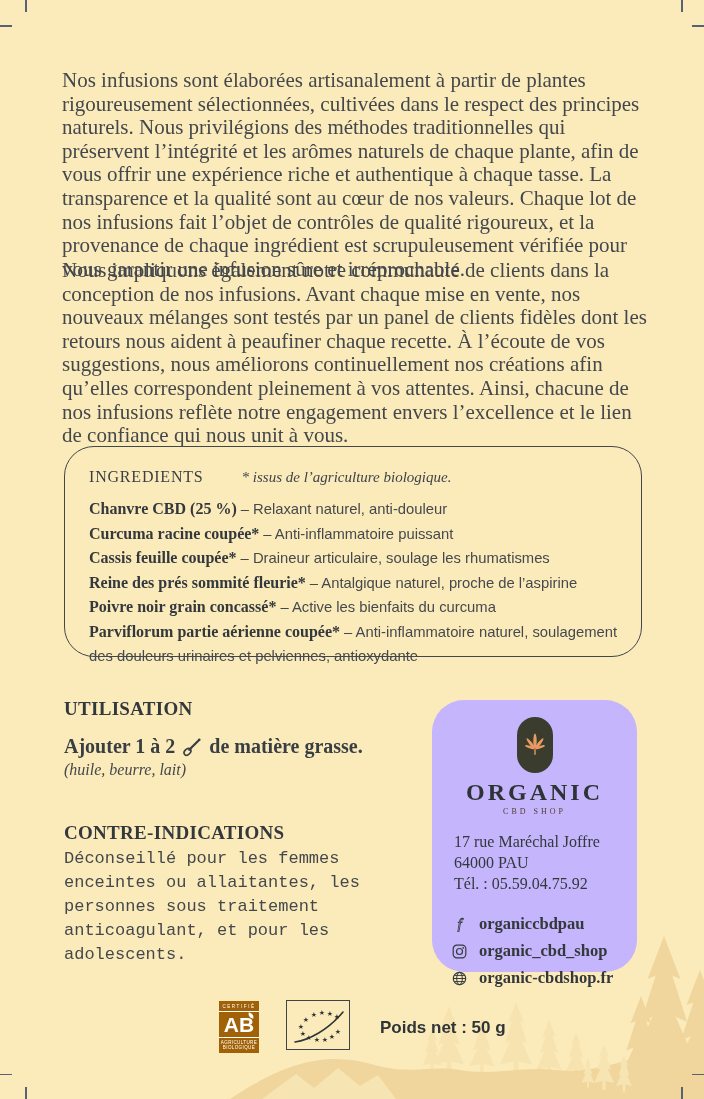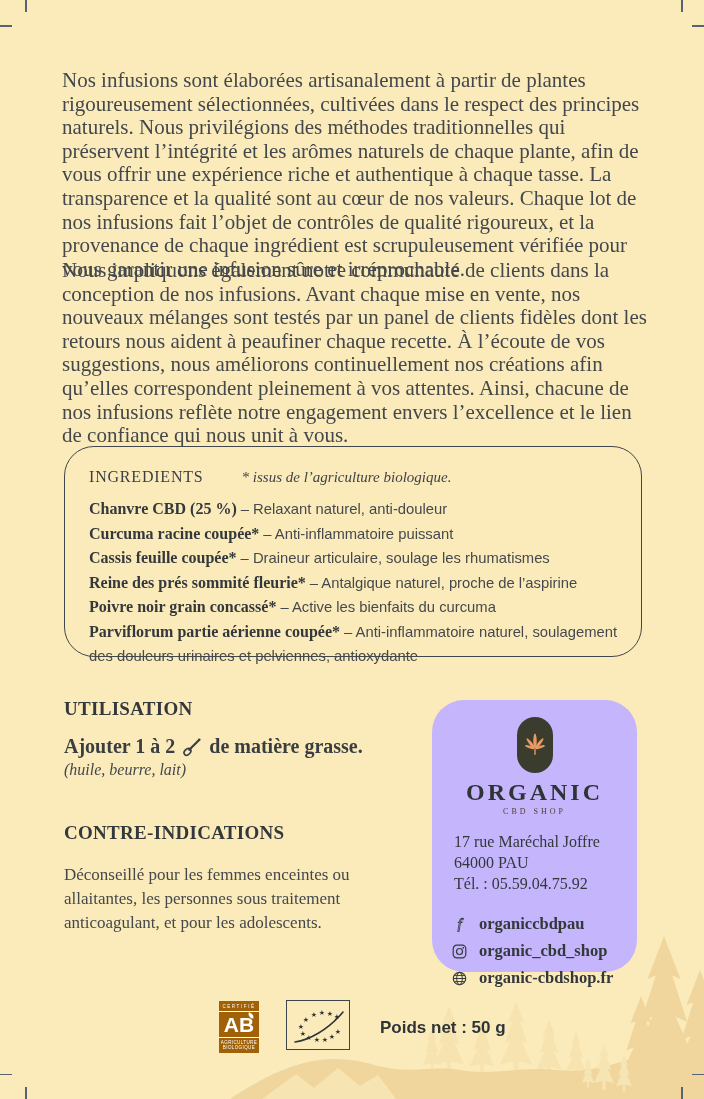--- a/index.html
+++ b/index.html
@@ -29,21 +29,21 @@
   .ing-items{margin-top:11px;font-size:16px;line-height:24.5px;}
   .ing-name{font-weight:bold;color:#33383C;}
   .ing-desc{font-family:"Liberation Sans","DejaVu Sans",sans-serif;font-size:14.8px;color:#45494D;}
   
   .section-title{font-weight:bold;font-size:19px;letter-spacing:.3px;color:#33383C;}
   .usage{position:absolute;left:64px;top:698px;width:340px;}
   .usage-line{margin-top:15px;display:flex;align-items:center;gap:6px;
     font-weight:bold;font-size:20px;color:#393E42;}
   .usage-note{margin-top:3px;font-style:italic;font-size:16px;color:#44484C;}
   .contra{position:absolute;left:64px;top:822px;width:336px;}
-  .contra-text{margin-top:19px;font-size:17px;line-height:24px;color:#44484C;}
+  .contra-text{margin-top:3px;font-size:17px;line-height:24px;color:#44484C;font-family:Liberation Mono, monospace;}
   
   .card{
     position:absolute;left:432px;top:700px;width:205px;height:272px;
     background:#c4b5fd;border-radius:32px;color:#33383A;box-sizing:border-box;
   }
   .badge{width:36px;height:56px;margin:17px auto 6px;background:#3A3C2E;border-radius:18px;
     display:flex;align-items:center;justify-content:center;}
   .brand{text-align:center;font-weight:bold;font-size:24px;letter-spacing:3px;color:#2E3335;}
   .brand-sub{text-align:center;font-size:8px;letter-spacing:3px;margin-top:1px;color:#53402C;}
   .card-address{margin:15px 0 0 22px;font-weight:normal;font-size:16px;line-height:21px;color:#33383A;}

